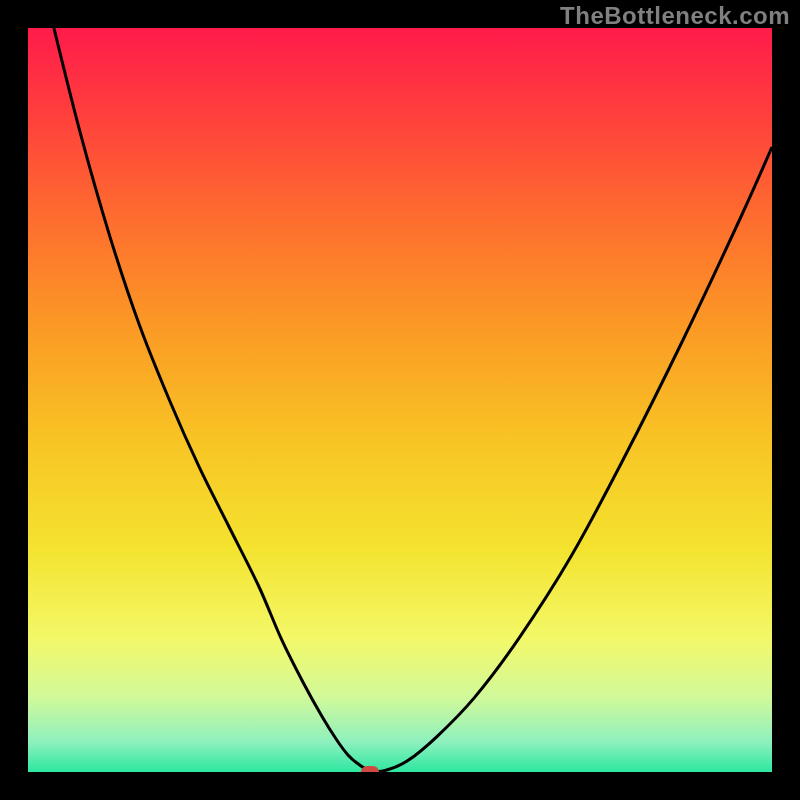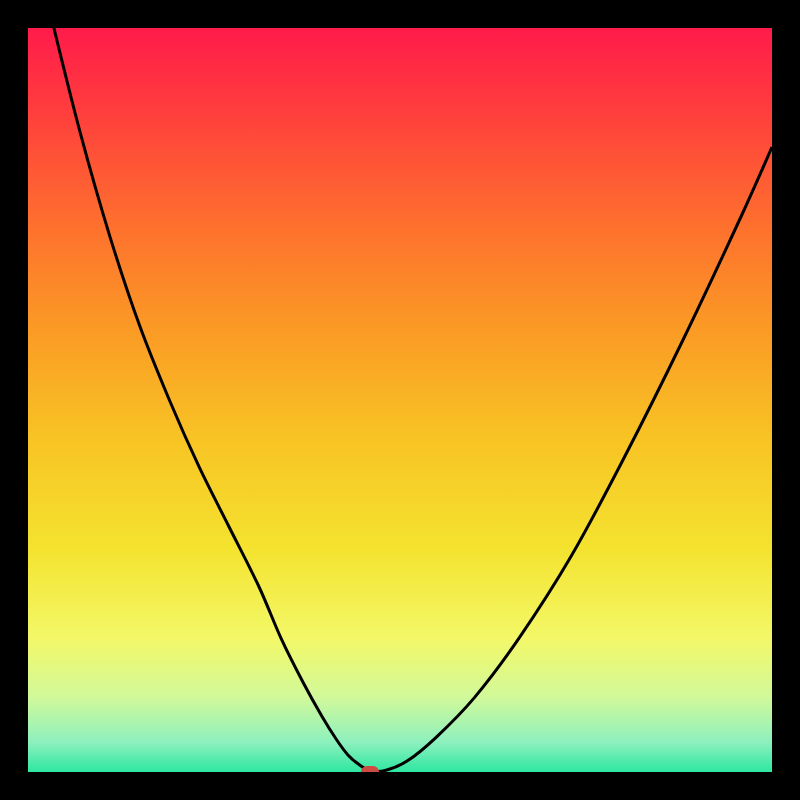--- a/index.html
+++ b/index.html
@@ -42,20 +42,21 @@
     border-radius: 6px;
     transform: translate(-50%, -50%);
     z-index: 5;
   }
   svg { display: block; }
 </style>
 </head>
 <body>
 
 <div class="frame">
+  <div class="watermark">TheBottleneck.com</div>
 
   <div class="plot">
     <svg id="plot-svg" width="744" height="744" viewBox="0 0 744 744">
       <defs>
         <linearGradient id="bg-grad" x1="0" y1="0" x2="0" y2="1">
             <stop offset="0%" stop-color="#ff1b4b"></stop>
             <stop offset="10%" stop-color="#ff3a3e"></stop>
             <stop offset="25%" stop-color="#fe6b2f"></stop>
             <stop offset="40%" stop-color="#fb9925"></stop>
             <stop offset="55.00000000000001%" stop-color="#f8c324"></stop>

